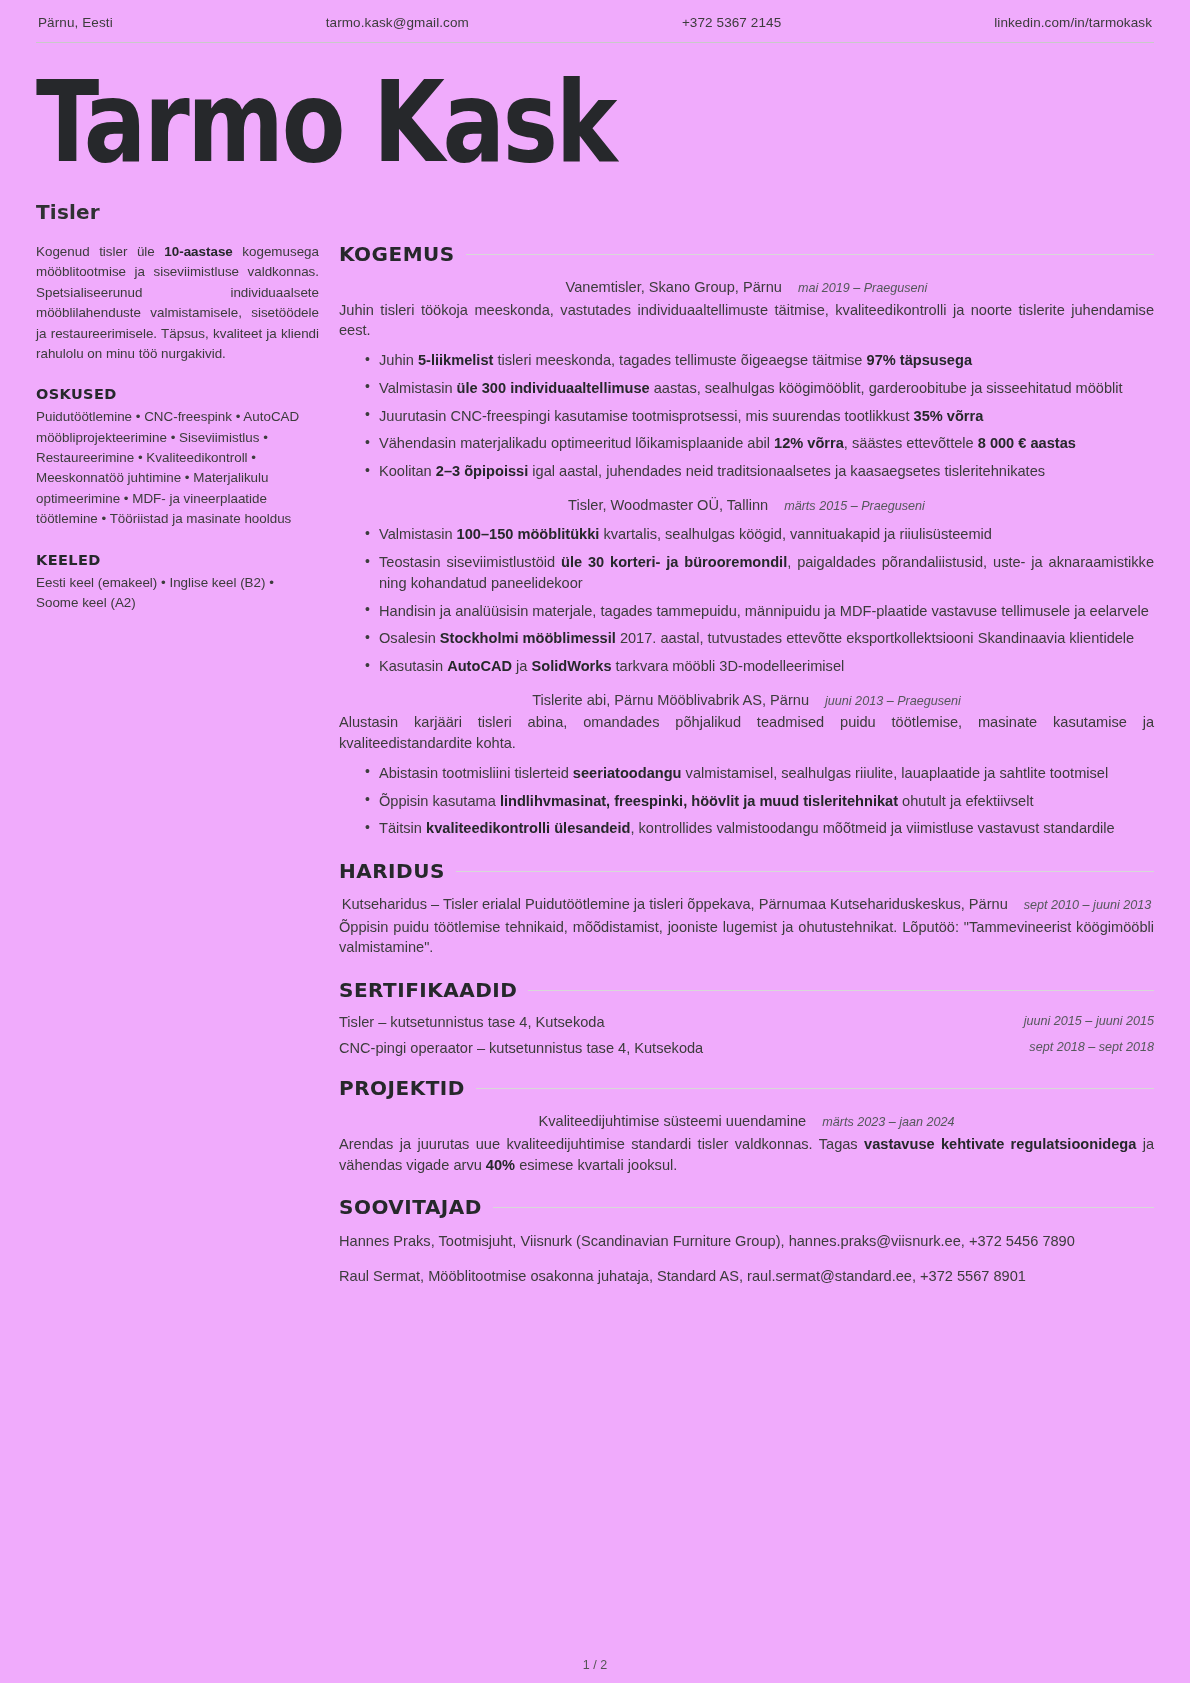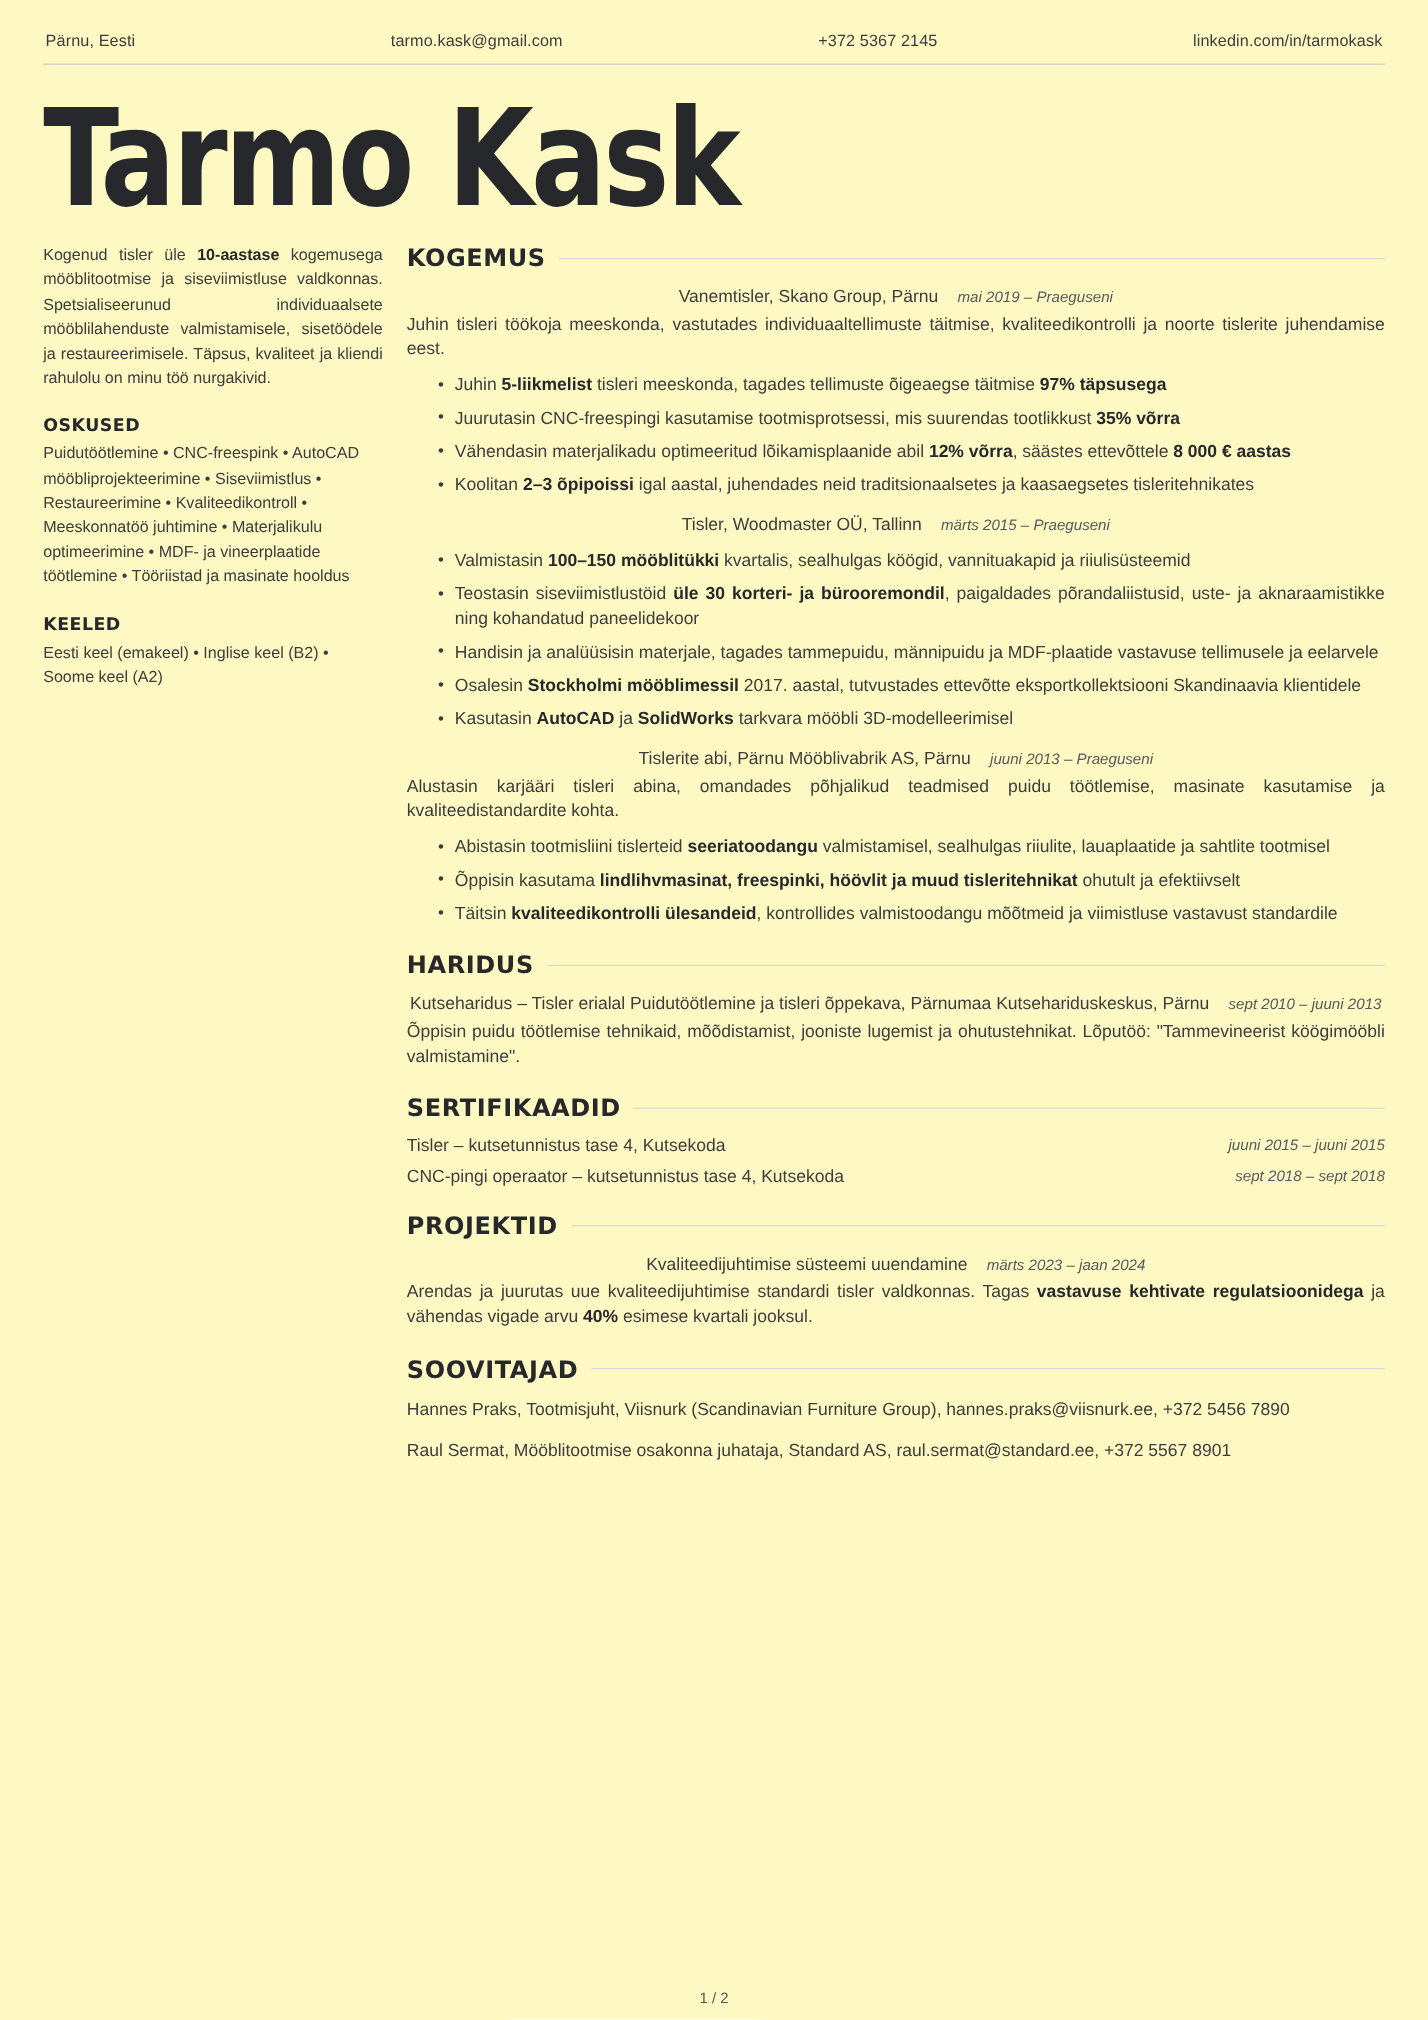--- a/index.html
+++ b/index.html
@@ -8,22 +8,22 @@
     height: 1683px;
     background: #fbfbfb;
     font-family: "Liberation Sans", sans-serif;
     color: #3a3a3a;
     -webkit-font-smoothing: antialiased;
   }
   .page {
     position: relative;
     width: 1190px;
     height: 1683px;
-    background: #fef9c3;
-    padding: 26px 36px 0 36px;
+    background: #f0abfc;
+    padding: 15px 36px 0 36px;
   }
 
   
   .contact-strip {
     display: flex;
     justify-content: space-between;
     align-items: center;
     font-size: 13.5px;
     color: #3c3c3c;
     letter-spacing: 0.1px;
@@ -209,20 +209,21 @@
 
   <div class="contact-strip">
     <span class="ci">Pärnu, Eesti</span>
     <span class="ci">tarmo.kask@gmail.com</span>
     <span class="ci">+372 5367 2145</span>
     <span class="ci">linkedin.com/in/tarmokask</span>
   </div>
   <div class="contact-rule"></div>
 
   <div class="name">Tarmo Kask</div>
+  <div class="role">Tisler</div>
 
   <div class="cols">
 
     <div class="left-col">
       <div class="summary">Kogenud tisler üle <b>10-aastase</b> kogemusega mööblitootmise ja siseviimistluse valdkonnas. Spetsialiseerunud individuaalsete mööblilahenduste valmistamisele, sisetöödele ja restaureerimisele. Täpsus, kvaliteet ja kliendi rahulolu on minu töö nurgakivid.</div>
 
       <div class="side-head">OSKUSED</div>
       <div class="side-body">Puidutöötlemine • CNC-freespink • AutoCAD mööbliprojekteerimine • Siseviimistlus • Restaureerimine • Kvaliteedikontroll • Meeskonnatöö juhtimine • Materjalikulu optimeerimine • MDF- ja vineerplaatide töötlemine • Tööriistad ja masinate hooldus</div>
 
       <div class="side-head">KEELED</div>
@@ -237,20 +238,21 @@
       </div>
       <div>
           <div class="entry">
       <div class="entry-head">
         <span class="entry-title">Vanemtisler, Skano Group, Pärnu</span>
         <span class="entry-date">mai 2019 – Praeguseni</span>
       </div>
       <div class="entry-desc">Juhin tisleri töökoja meeskonda, vastutades individuaaltellimuste täitmise, kvaliteedikontrolli ja noorte tislerite juhendamise eest.</div>
       <ul class="bullets">
               <li>Juhin <b>5-liikmelist</b> tisleri meeskonda, tagades tellimuste õigeaegse täitmise <b>97% täpsusega</b></li>
+              <li>Valmistasin <b>üle 300 individuaaltellimuse</b> aastas, sealhulgas köögimööblit, garderoobitube ja sisseehitatud mööblit</li>
               <li>Juurutasin CNC-freespingi kasutamise tootmisprotsessi, mis suurendas tootlikkust <b>35% võrra</b></li>
               <li>Vähendasin materjalikadu optimeeritud lõikamisplaanide abil <b>12% võrra</b>, säästes ettevõttele <b>8 000 € aastas</b></li>
               <li>Koolitan <b>2–3 õpipoissi</b> igal aastal, juhendades neid traditsionaalsetes ja kaasaegsetes tisleritehnikates</li>
             </ul>
     </div>
           <div class="entry">
       <div class="entry-head">
         <span class="entry-title">Tisler, Woodmaster OÜ, Tallinn</span>
         <span class="entry-date">märts 2015 – Praeguseni</span>
       </div>

